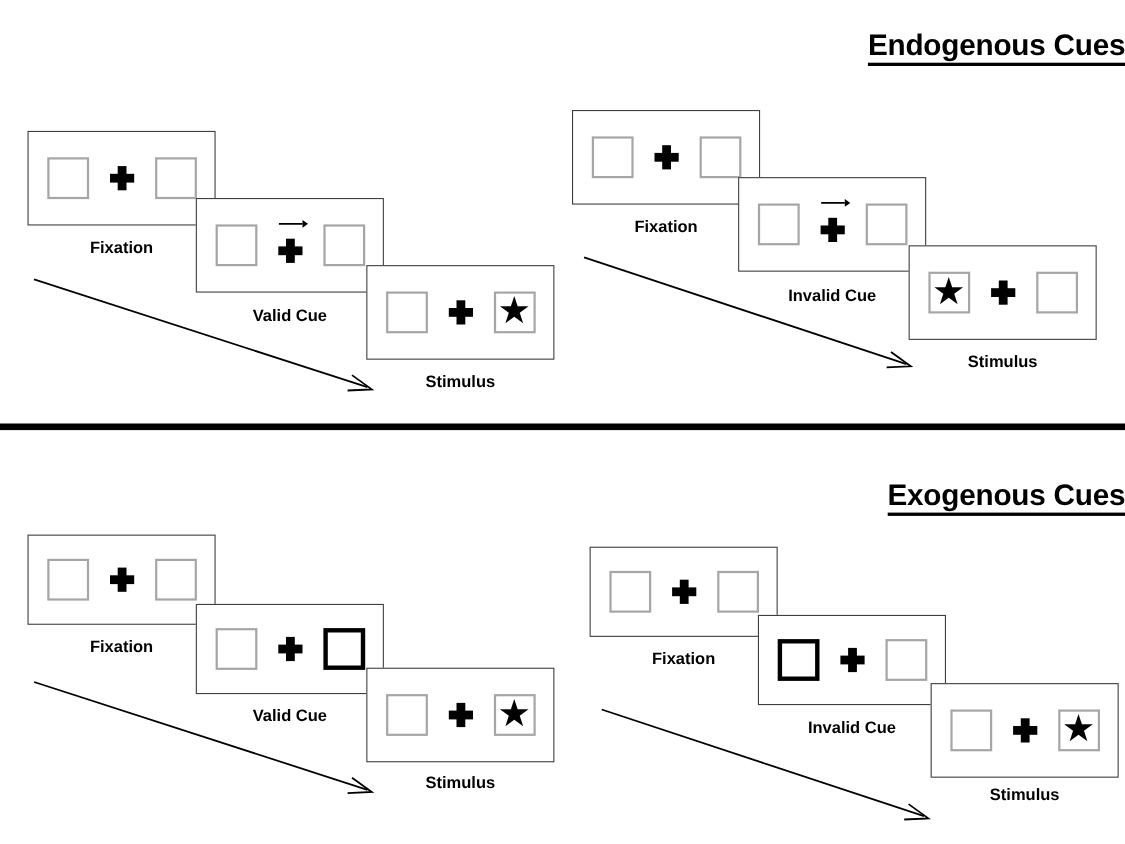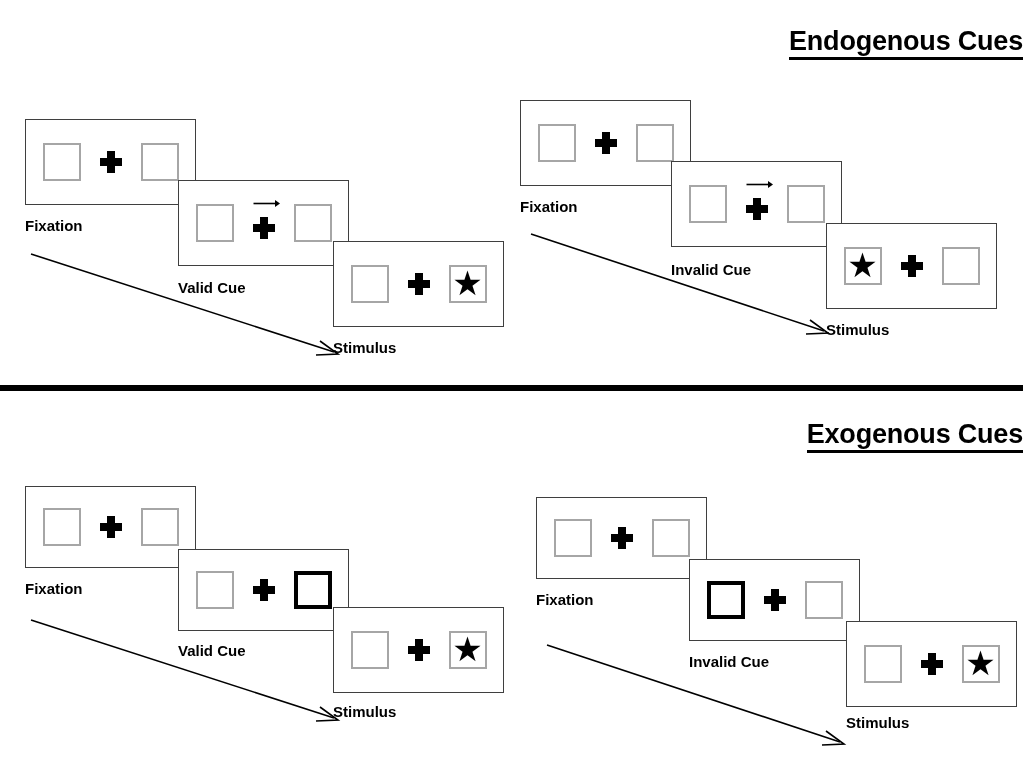--- a/index.html
+++ b/index.html
@@ -126,20 +126,21 @@
     height: 9px;
   }
 
   
   .stage-label {
     position: absolute;
     font-size: 15px;
     font-weight: bold;
     color: #000;
     white-space: nowrap;
+    text-align: center;
   }
 
   
   .flow-arrow {
     position: absolute;
     overflow: visible;
   }
 </style>
 </head>
 <body>
@@ -225,21 +226,21 @@
   </div>
   <div class="stage-label" style="left:826px; top:321px; width:171px;">Stimulus</div>
 
   <svg class="flow-arrow" style="left:528px; top:228px; width:310px; height:116px;" viewBox="0 0 310 116">
     <line x1="3" y1="6" x2="296" y2="103" stroke="#000" stroke-width="1.6"></line>
     <polyline points="282,92 300,105 278,106" fill="none" stroke="#000" stroke-width="1.6"></polyline>
   </svg>
 
   <div class="divider" style="top:385px;"></div>
 
-  <div class="section-title" style="top:419px;">
+  <div class="section-title" style="top:435px;">
     <span>Exogenous Cues</span>
   </div>
 
   <div class="frame" style="left:25px; top:486px; width:171px; height:82px;">
     <div class="frame-inner">
       <div class="pbox"></div>
       <div class="cross"></div>
       <div class="pbox"></div>
     </div>
   </div>

